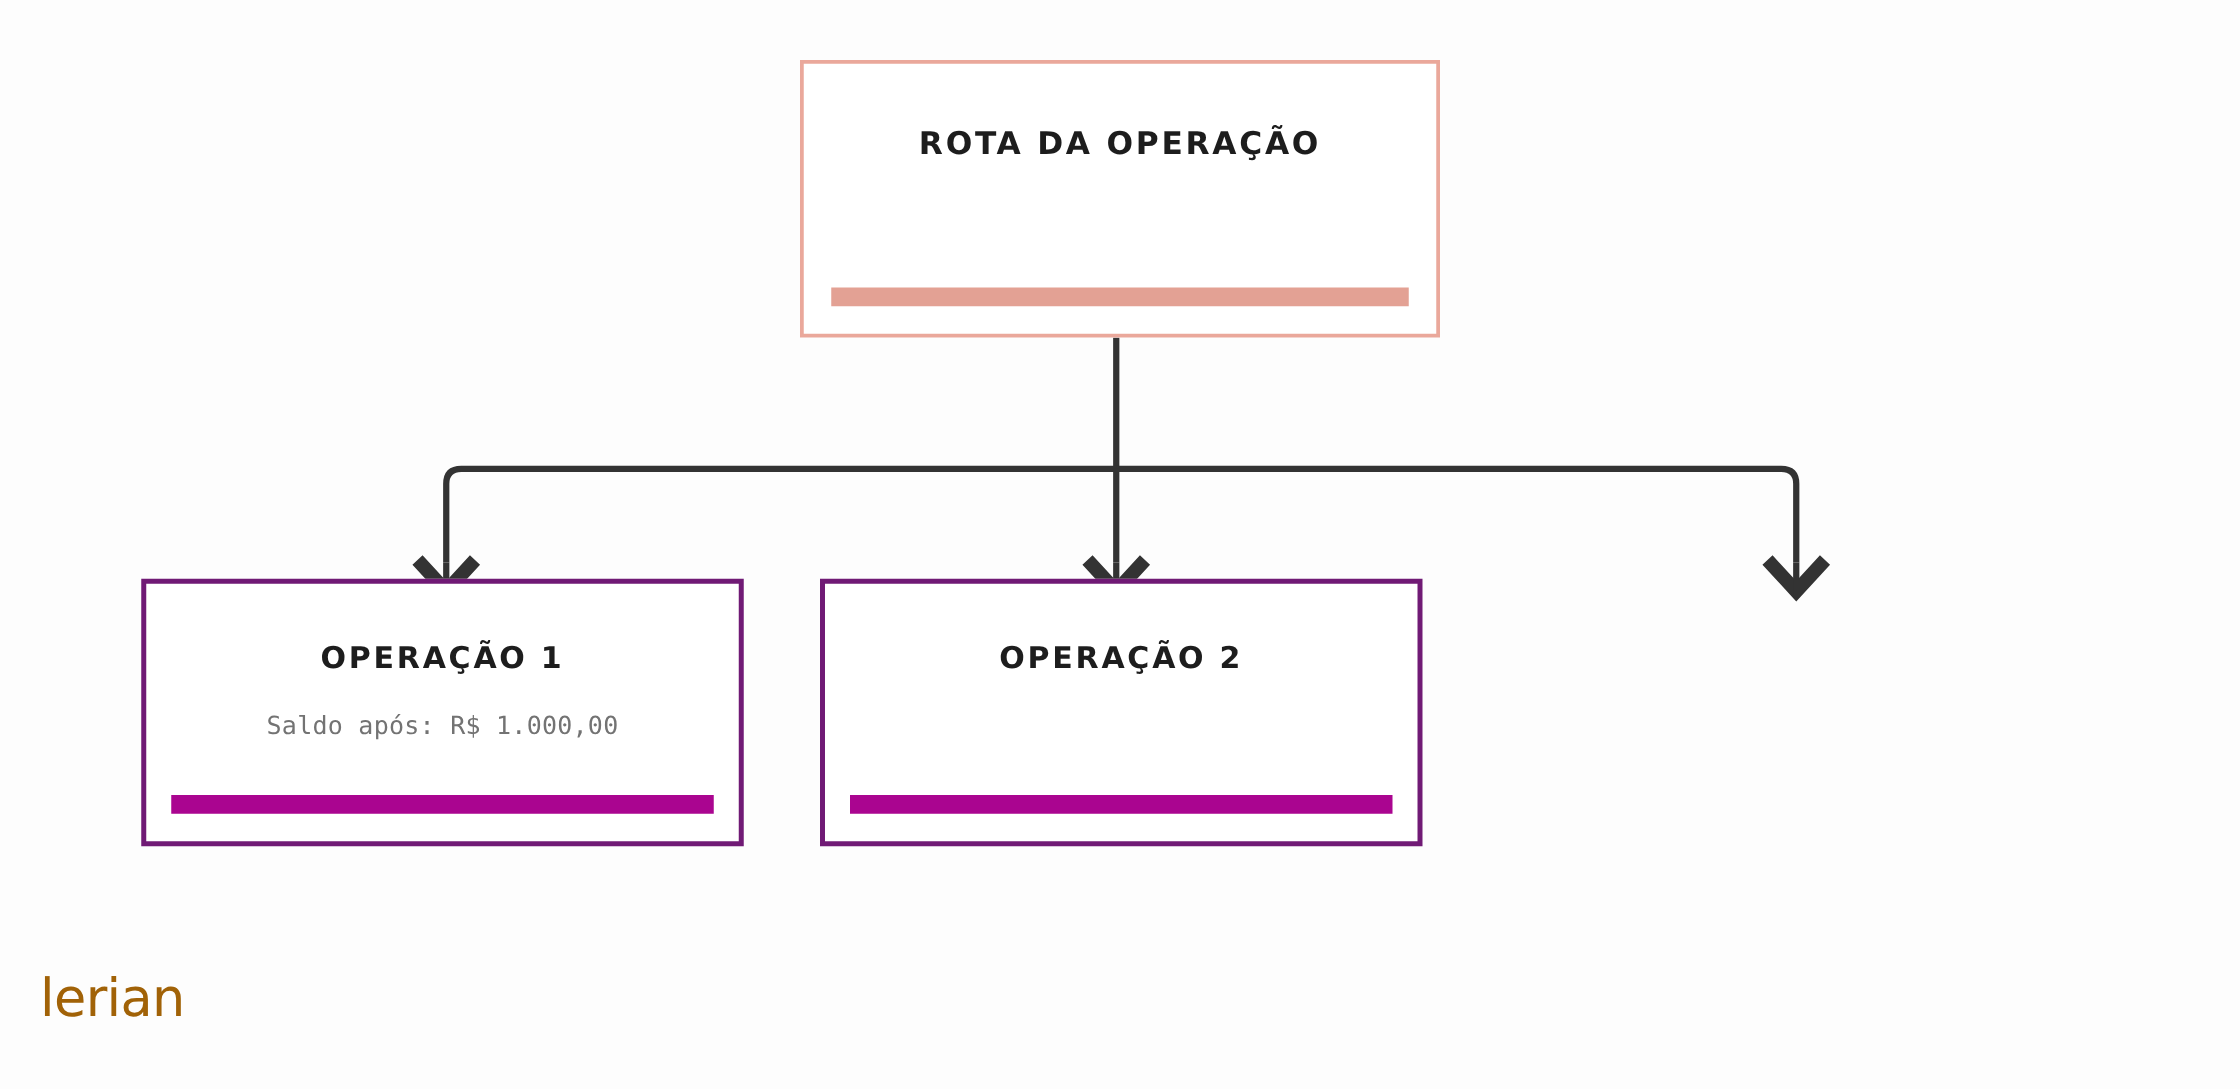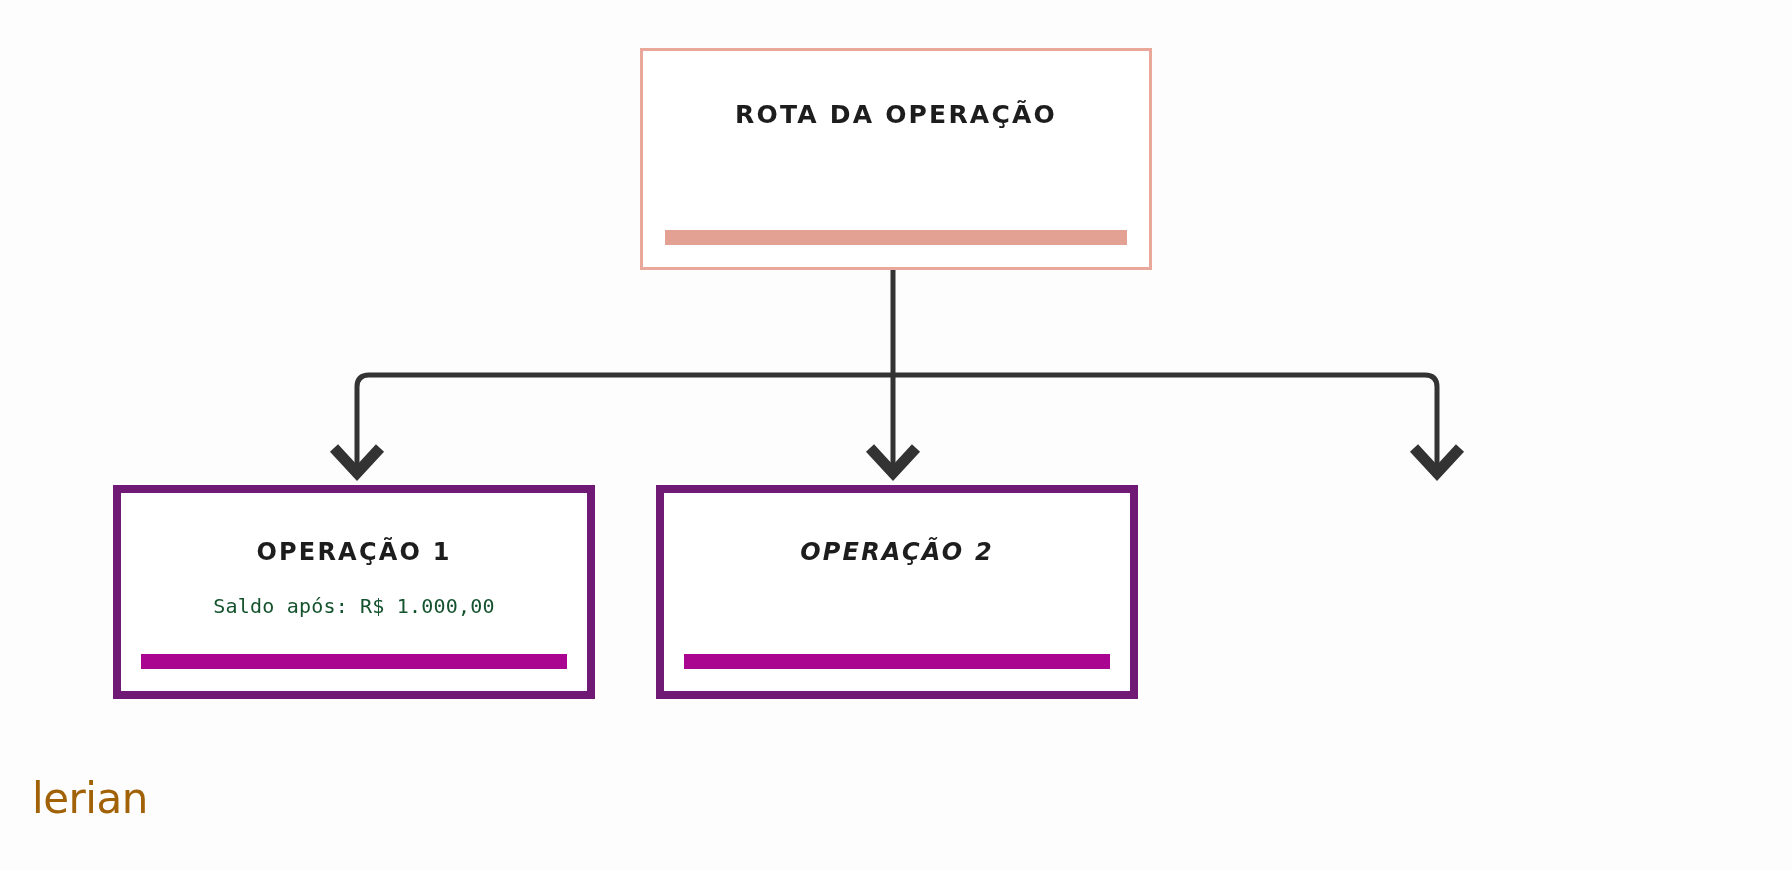--- a/index.html
+++ b/index.html
@@ -71,55 +71,55 @@
     position: absolute;
     left: 22px;
     right: 22px;
     bottom: 22px;
     height: 15px;
     background: #e3a194;
   }
 
   
   .node-child {
-    top: 485px;
+    top: 463px;
     width: 482px;
     height: 214px;
-    border: 8px solid #701a75;
+    border: 4px solid #701a75;
     padding-top: 46px;
     align-items: center;
   }
   .node-child .node-title {
     font-family: "DejaVu Sans", sans-serif;
     font-size: 24px;
     font-weight: bold;
     letter-spacing: 2.2px;
     color: #1d1d1d;
     line-height: 1.1;
     text-align: center;
   }
   .node-child .node-sub {
     margin-top: 26px;
     font-family: "DejaVu Sans Mono", monospace;
     font-size: 20px;
-    color: #14532d;
+    color: #737373;
     line-height: 1.5;
     text-align: center;
     letter-spacing: 0.2px;
   }
   .node-child .accent-bar {
     position: absolute;
     left: 20px;
     right: 20px;
     bottom: 22px;
     height: 15px;
     background: #aa0590;
   }
   #node-op1 { left: 113px; }
-  #node-op2 { left: 656px; font-style: italic; }
+  #node-op2 { left: 656px; }
   #node-op3 { left: 1194px; }
 
   
   #brand {
     position: absolute;
     left: 32px;
     top: 778px;
     font-family: "DejaVu Sans", sans-serif;
     font-size: 42px;
     font-weight: 500;

